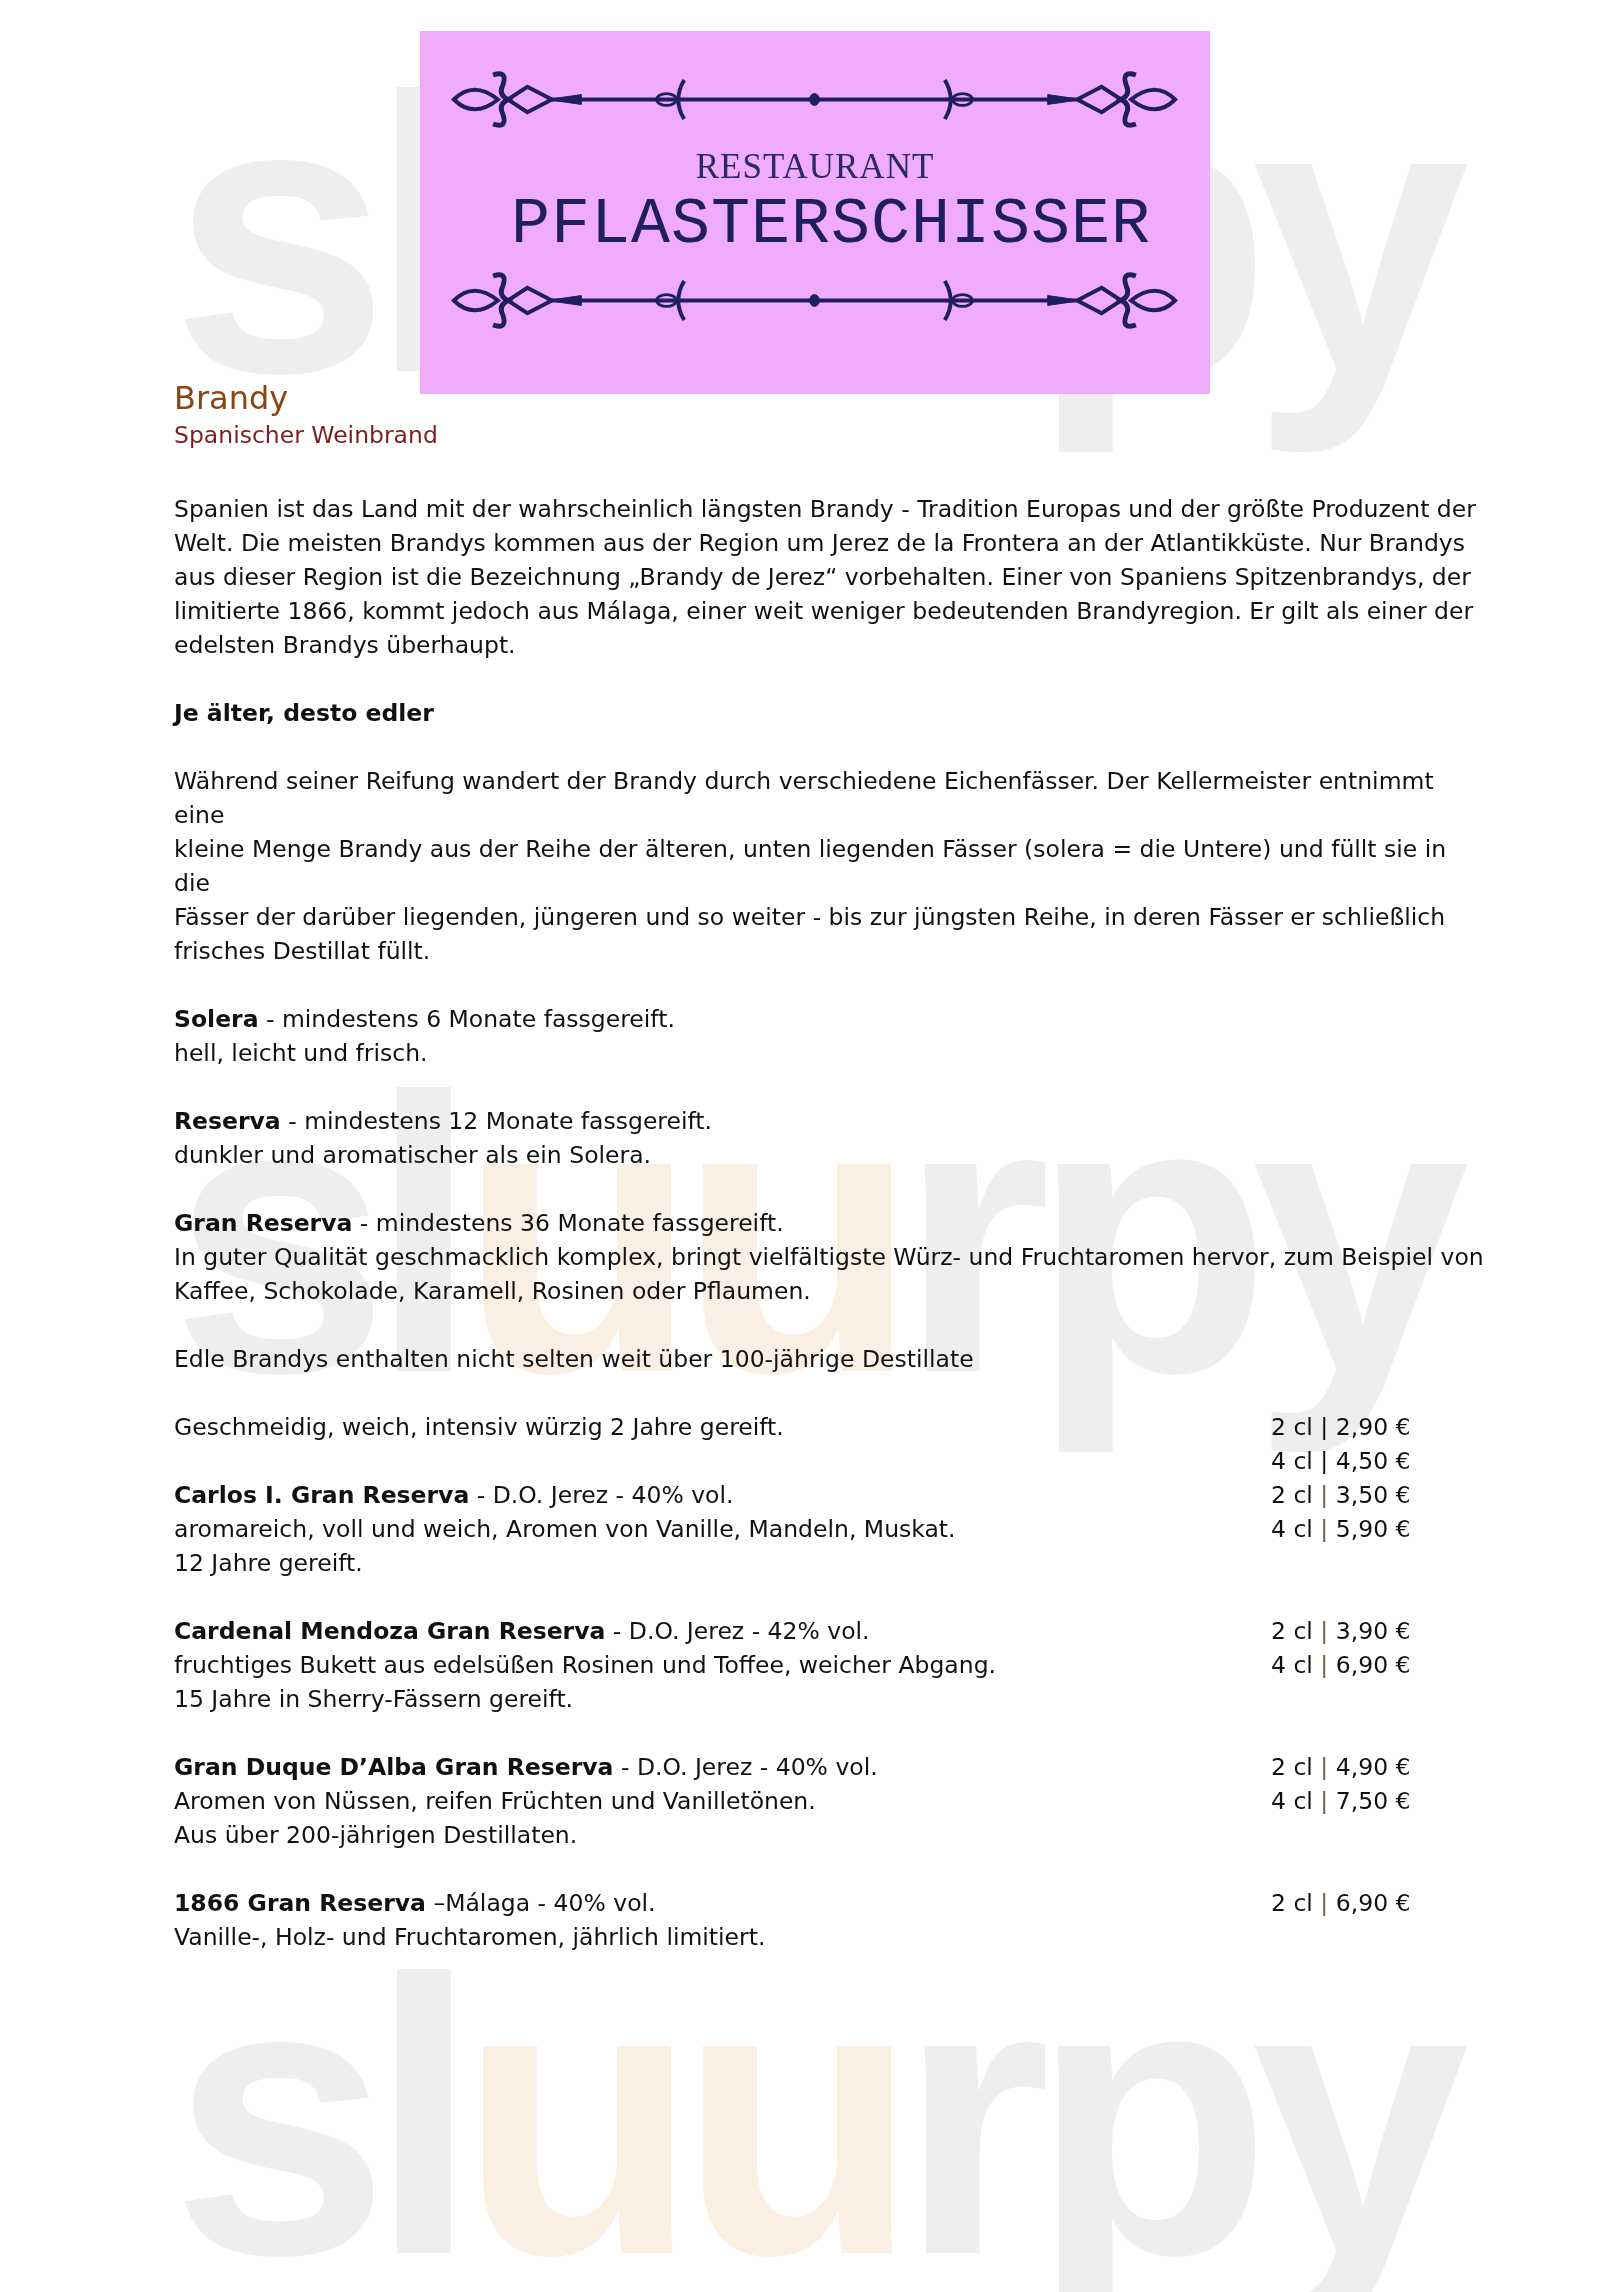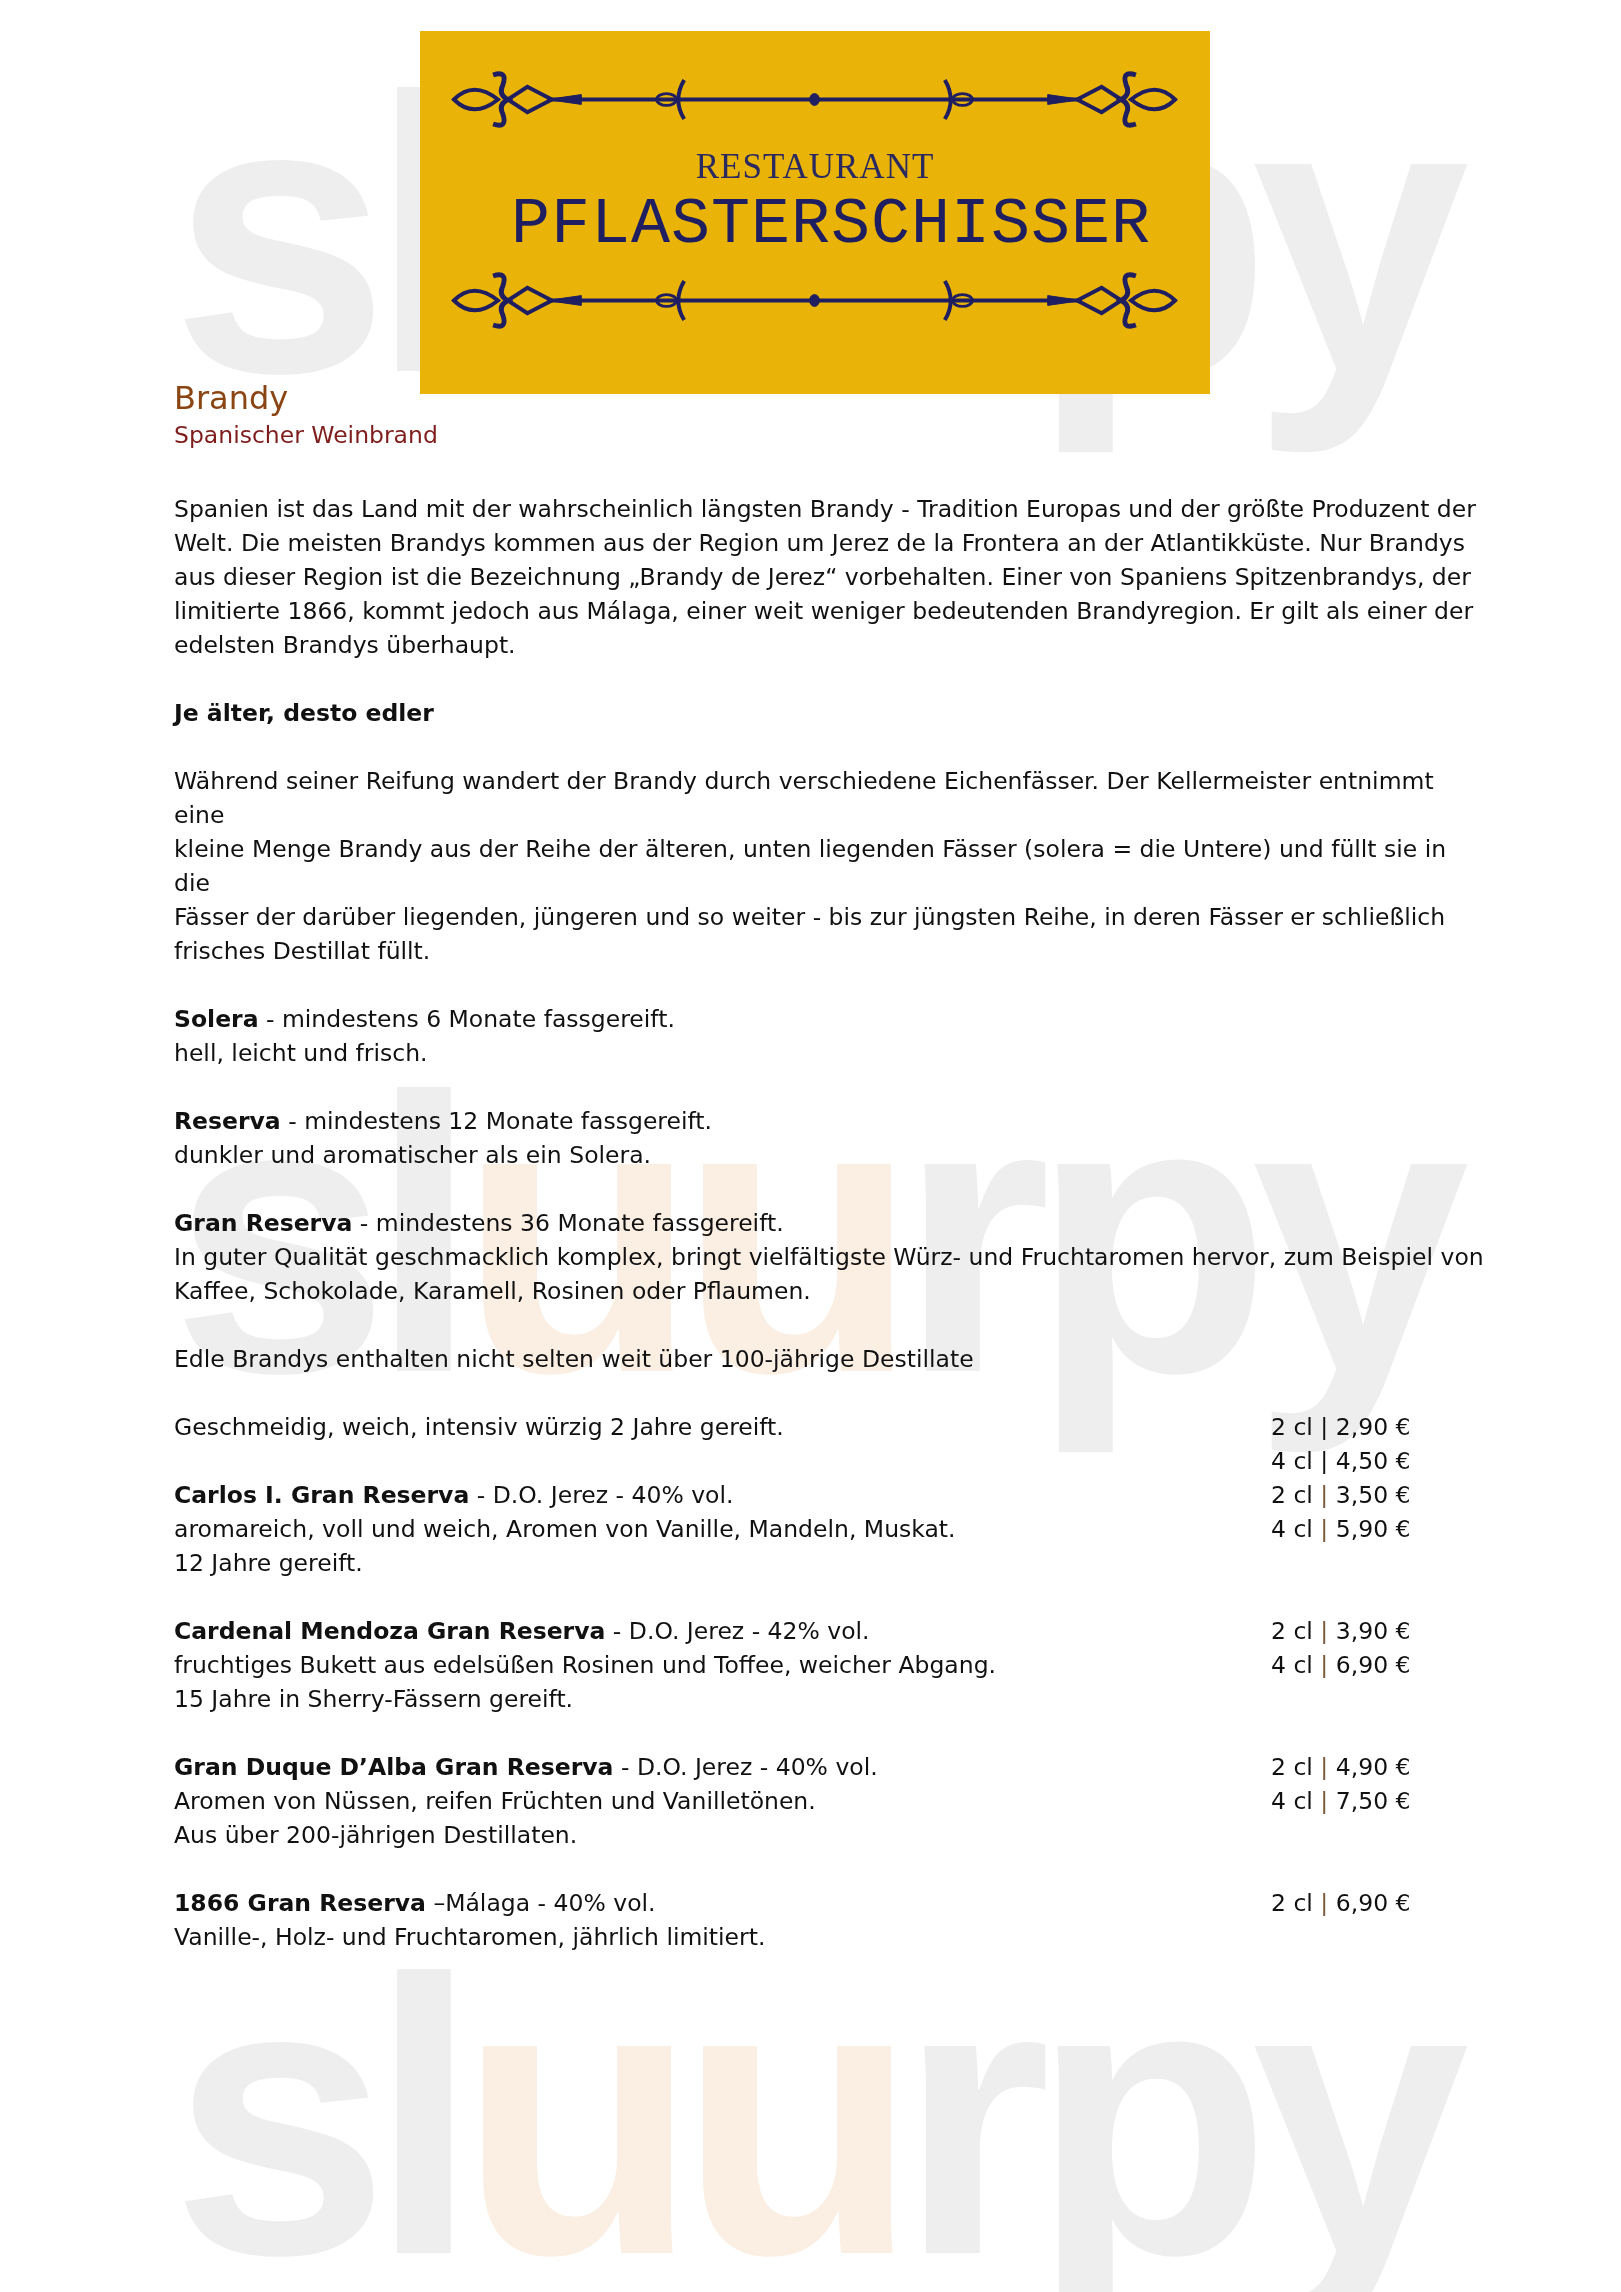--- a/index.html
+++ b/index.html
@@ -13,21 +13,21 @@
       font-size: 392px; letter-spacing: -19.6px; line-height: 1;
       color: #eeeeee; z-index: 0; pointer-events: none; user-select: none;
     }
     .watermark .u { color: #fbeee2; }
     .wm-top { top: 39px; }
     .wm-mid { top: 1039px; }
     .wm-bot { top: 1921px; }
 
     .logo-box {
       position: absolute; left: 420px; top: 31px; width: 790px; height: 363px;
-      background: #eab308; z-index: 1;
+      background: #f0abfc; z-index: 1;
     }
     .ornament { position: absolute; left: 29px; width: 731px; height: 69px; }
     .ornament.top { top: 34px; }
     .ornament.bottom { top: 235px; }
     .logo-line1 {
       position: absolute; left: 0; width: 100%; top: 116px; text-align: center;
       font-family: "Liberation Serif", serif; font-size: 35px; color: #2a2a60; letter-spacing: 1px;
     }
     .logo-line2 {
       position: absolute; left: 16px; width: 100%; top: 157px; text-align: center;

